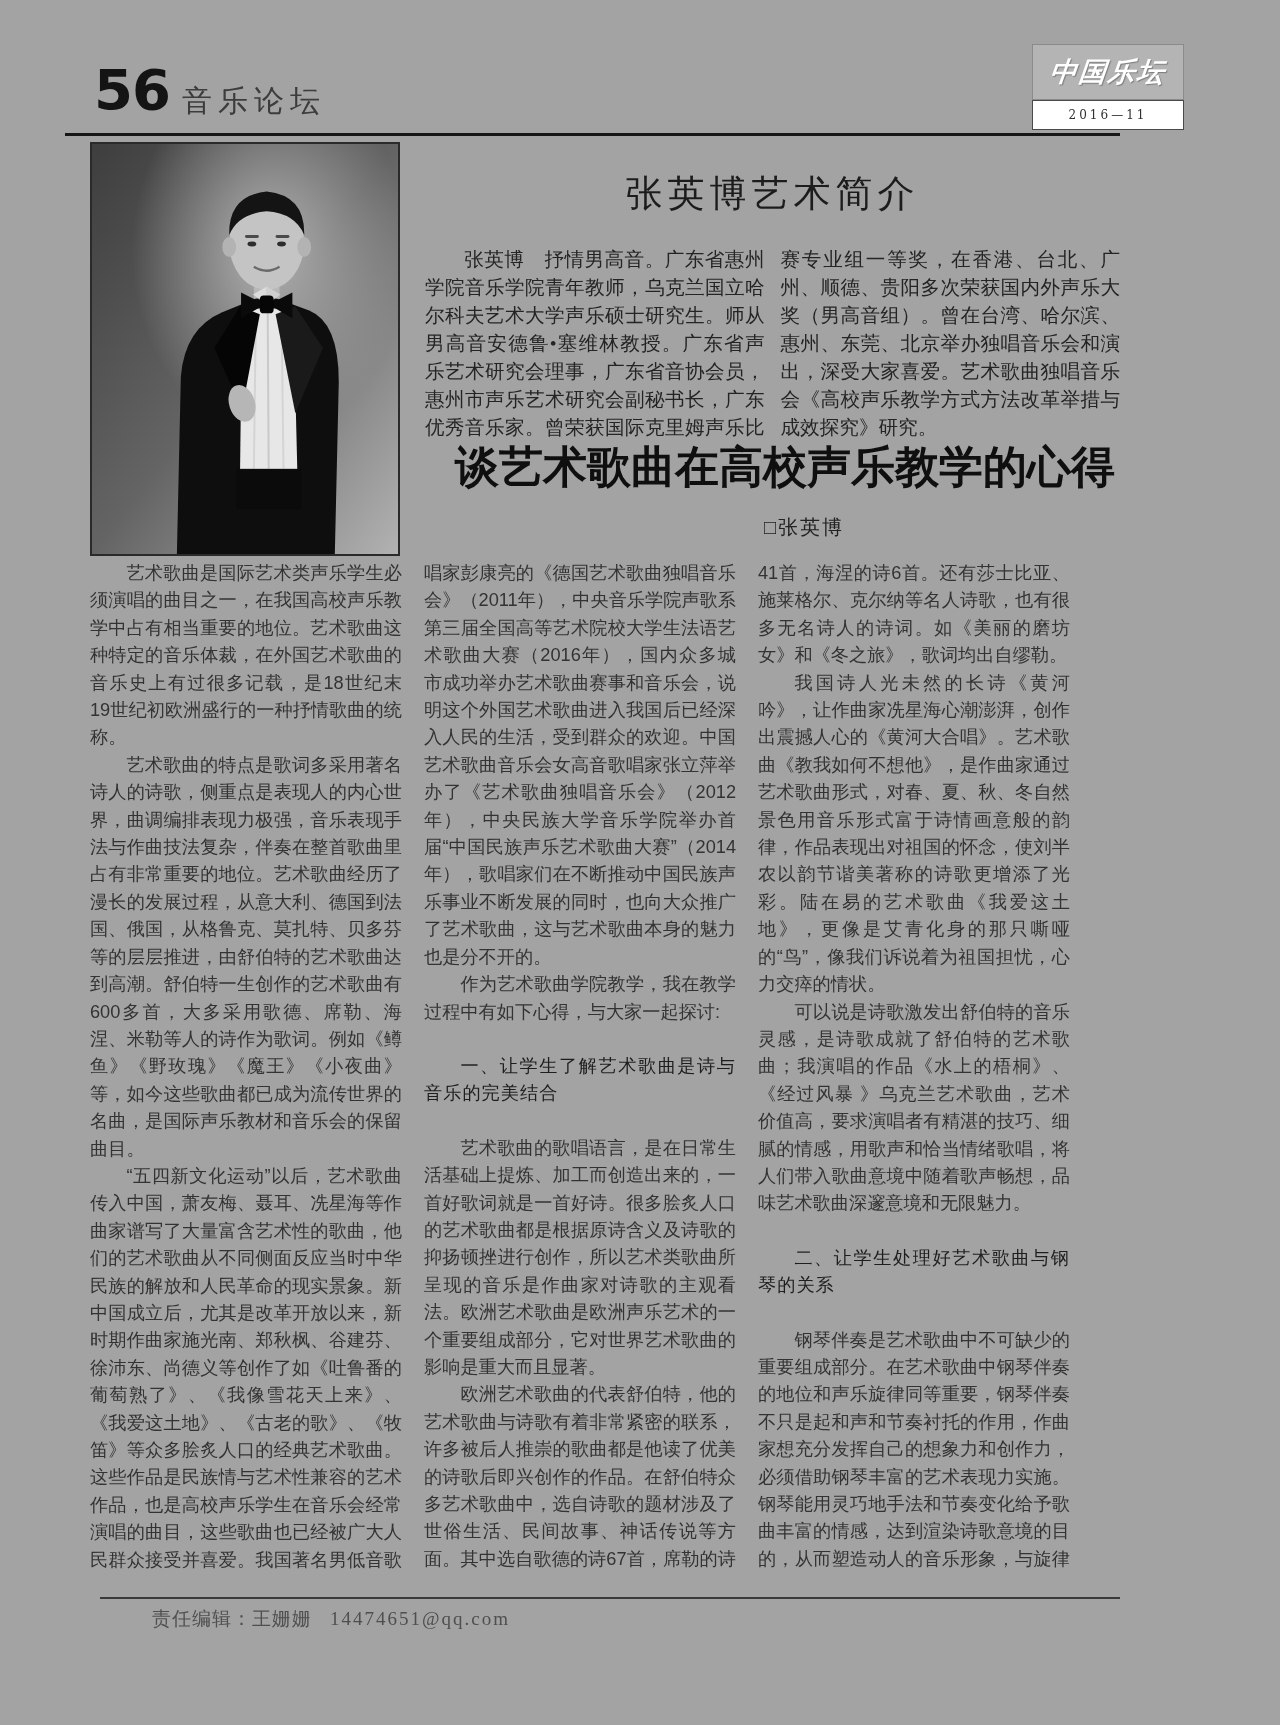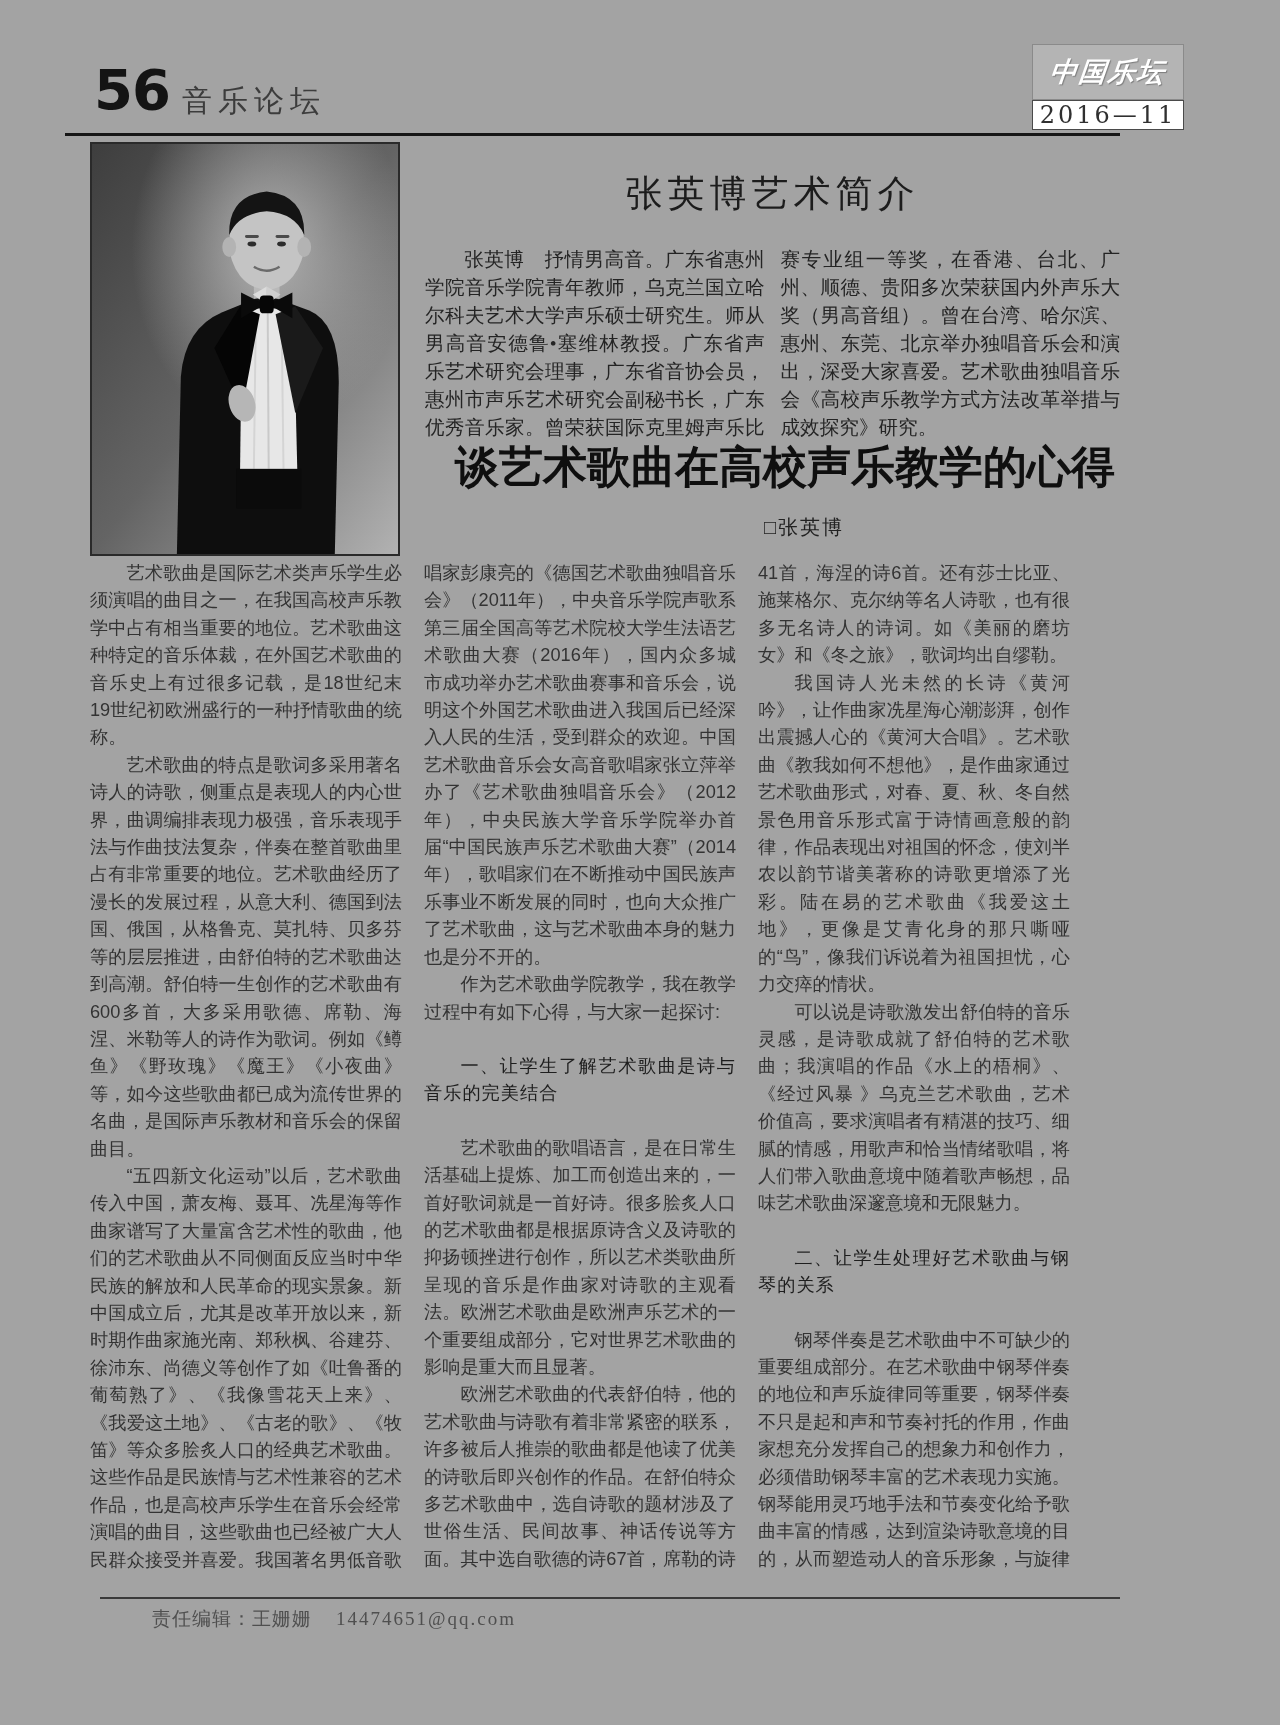--- a/index.html
+++ b/index.html
@@ -33,21 +33,21 @@
     font-size:27px;color:#ffffff;letter-spacing:2px;
     transform:skewX(-6deg);text-shadow:1px 1px 1px rgba(90,90,90,.6);
     white-space:nowrap;
   }
   .issue-box{
     position:absolute;left:1032px;top:100px;width:152px;height:30px;
     background:#fff;border:1px solid #4a4a4a;box-sizing:border-box;
     display:flex;align-items:center;justify-content:center;
   }
   .issue-text{
-    font-family:"DejaVu Serif",serif;font-size:24px;color:#303030;
+    font-family:"DejaVu Serif",serif;font-size:12px;color:#303030;
     letter-spacing:3px;white-space:nowrap;
   }
   
   .portrait{
     position:absolute;left:90px;top:142px;width:310px;height:414px;
     border:2px solid #2a2a2a;box-sizing:border-box;background:#6a6a6a;
   }
   .portrait svg{display:block;width:100%;height:100%;}
   
   .profile-title{
@@ -91,21 +91,21 @@
   
   .footer-rule{
     position:absolute;left:100px;top:1597px;width:1020px;height:2px;
     background:#3a3a3a;
   }
   .footer-text{
     position:absolute;left:152px;top:1606px;
     font-family:"Liberation Serif",serif;font-size:19px;color:#4f4f4f;
     letter-spacing:1px;
   }
-  .footer-text .email{margin-left:24px;letter-spacing:2px;}
+  .footer-text .email{margin-left:18px;letter-spacing:2px;}
 </style>
 </head>
 <body>
 
 <div class="page">
 
   <div class="page-number">56</div>
   <div class="section-name">音乐论坛</div>
   <div class="logo-box">
     <span class="logo-text">中国乐坛</span>

